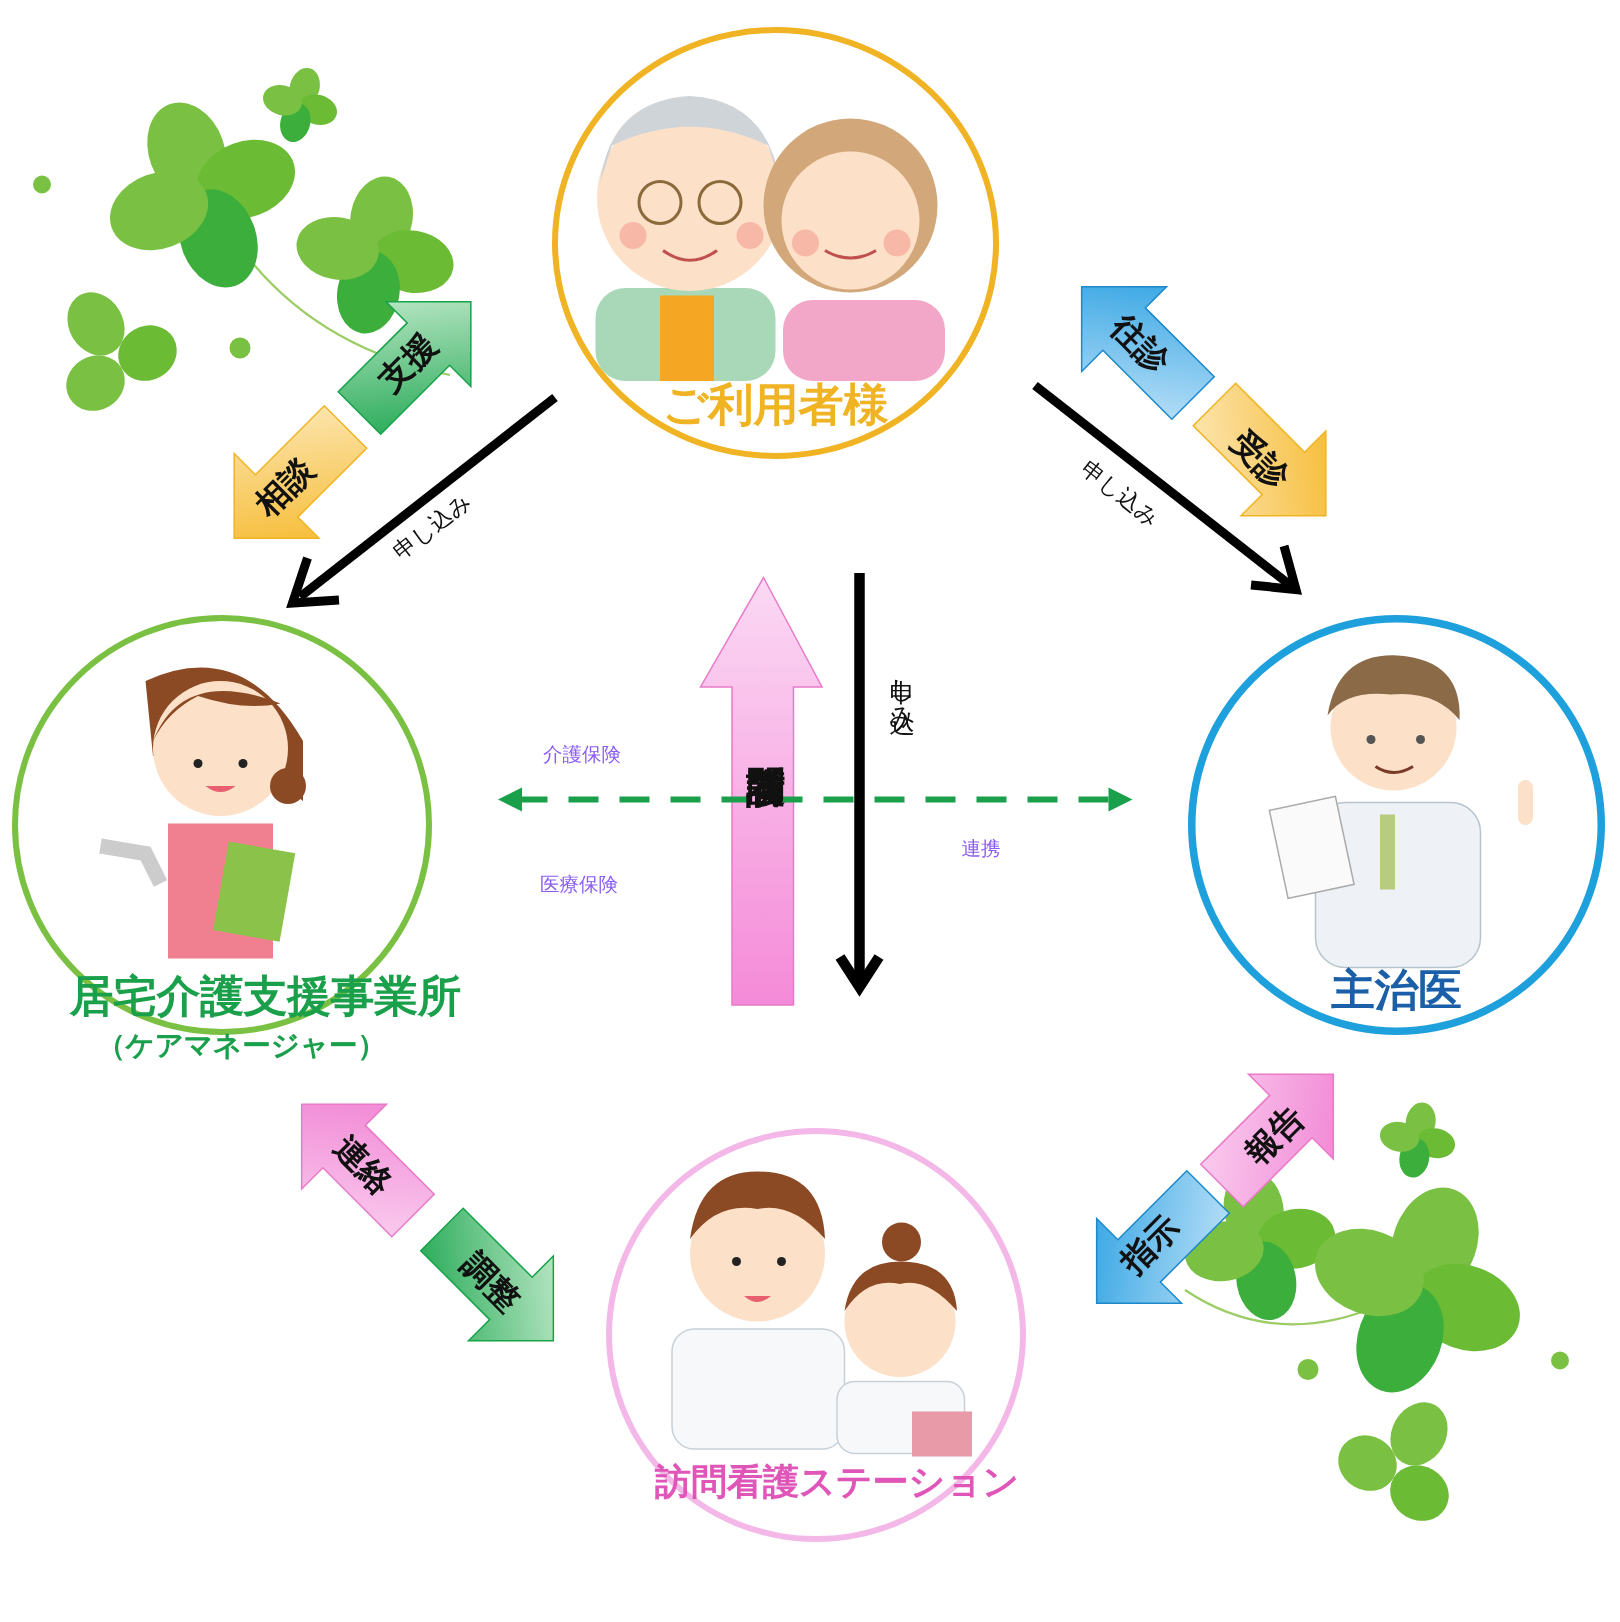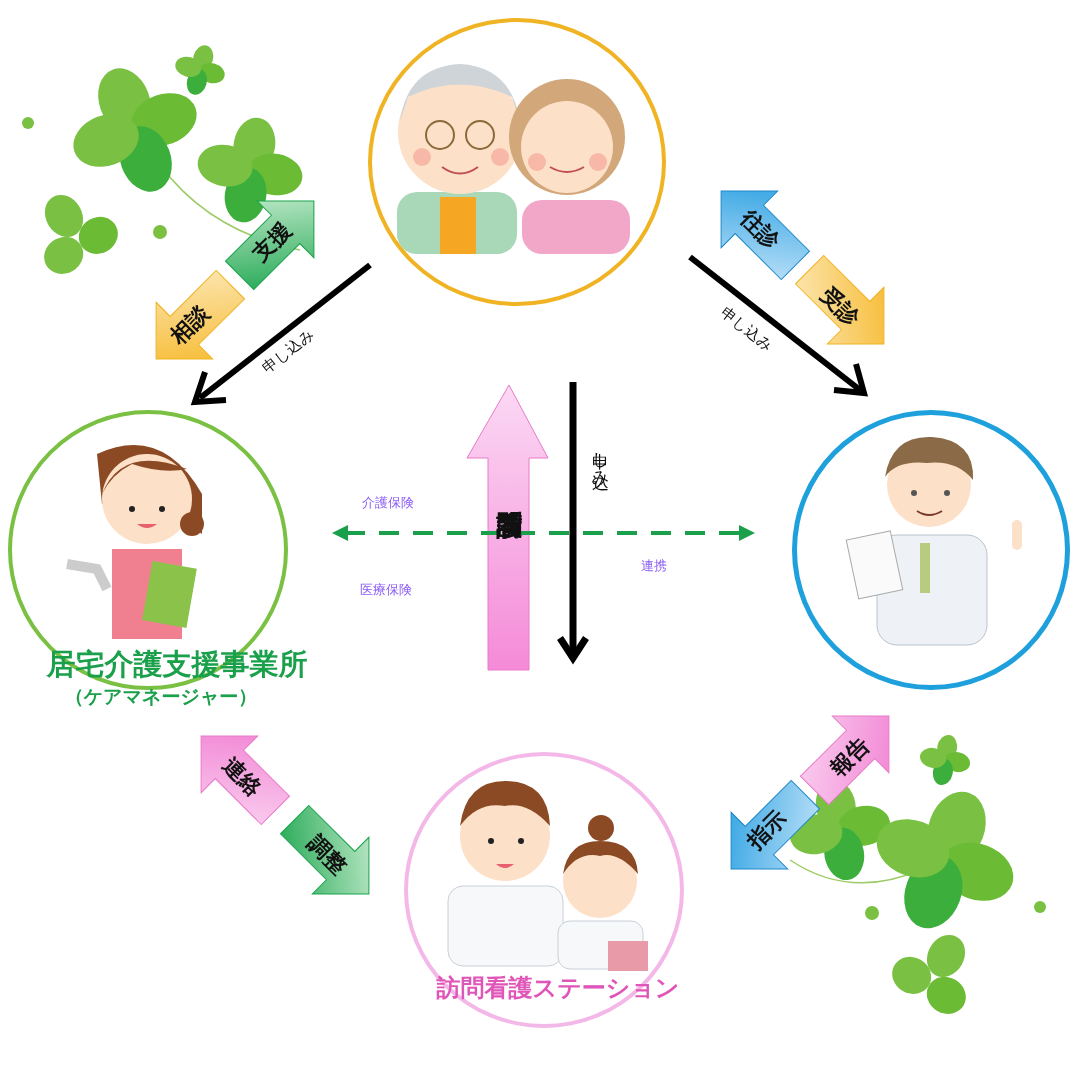--- a/index.html
+++ b/index.html
@@ -139,20 +139,21 @@
     <circle cx="50" cy="135" r="9" fill="#f8b8a8"></circle>
       <circle cx="128" cy="135" r="9" fill="#f8b8a8"></circle>
 
     <rect x="150" y="178" width="108" height="54" rx="20" fill="#f3a7c8"></rect>
     <circle cx="195" cy="115" r="58" fill="#d2a77a"></circle>
     <circle cx="195" cy="125" r="46" fill="#fde0c8"></circle>
     <path d="M178 145 Q195 155 212 145" stroke="#c05050" stroke-width="2" fill="none"></path>
     <circle cx="165" cy="140" r="9" fill="#f8b8a8"></circle>
       <circle cx="226" cy="140" r="9" fill="#f8b8a8"></circle>
   </svg>
+  <div class="node-label" style="left:0;right:0;top:228px;font-size:30px;color:#f0b323;">ご利用者様</div>
 </div>
 
 <div class="node-circle" style="left:8px;top:410px;width:280px;height:280px;border:4px solid #7ac143;">
   <svg width="272" height="272" style="position:absolute;left:0;top:0">
     <path d="M85 40 Q150 10 190 80 L190 120 Q140 80 90 90Z" fill="#8b4a24"></path>
     <circle cx="135" cy="85" r="45" fill="#fde0c8"></circle>
     <path d="M90 80 Q110 30 175 55 Q150 60 120 50 Q100 60 90 80Z" fill="#8b4a24"></path>
     <circle cx="180" cy="110" r="12" fill="#8b4a24"></circle>
     <rect x="100" y="135" width="70" height="90" fill="#f08090"></rect>
     <rect x="135" y="150" width="45" height="60" fill="#8bc34a" transform="rotate(10 155 180)"></rect>
@@ -170,20 +171,21 @@
     <rect x="80" y="120" width="110" height="110" rx="20" fill="#eef2f6" stroke="#b8c4cc"></rect>
     <rect x="123" y="128" width="10" height="50" fill="#b8cc80"></rect>
     <circle cx="132" cy="70" r="42" fill="#fde0c8"></circle>
     <path d="M88 62 Q95 20 135 22 Q178 25 176 65 Q160 45 130 48 Q100 45 88 62Z" fill="#8b6a48"></path>
     <circle cx="117" cy="78" r="3" fill="#555"></circle>
       <circle cx="150" cy="78" r="3" fill="#555"></circle>
     <path d="M120 96 Q132 104 145 96" stroke="#7a3a2a" stroke-width="2" fill="none"></path>
     <rect x="55" y="120" width="45" height="60" fill="#fafafa" stroke="#aaa" transform="rotate(-12 77 150)"></rect>
     <rect x="215" y="105" width="10" height="30" rx="5" fill="#fde0c8"></rect>
   </svg>
+  <div class="node-label" style="left:0;right:0;top:226px;font-size:29px;color:#1a5fa8;">主治医</div>
 </div>
 
 <div class="node-circle" style="left:404px;top:752px;width:280px;height:276px;border:4px solid #f4b8e8;">
   <svg width="272" height="268" style="position:absolute;left:0;top:0">
     <rect x="40" y="130" width="115" height="80" rx="15" fill="#f6f8fa" stroke="#c8d0d8"></rect>
     <circle cx="97" cy="80" r="45" fill="#fde0c8"></circle>
     <path d="M52 70 Q58 25 97 25 Q140 25 142 70 Q120 45 97 50 Q70 45 52 70Z" fill="#8b4a24"></path>
     <circle cx="83" cy="85" r="3" fill="#222"></circle>
       <circle cx="113" cy="85" r="3" fill="#222"></circle>
     <path d="M88 108 Q97 116 106 108" fill="#e86070"></path>

